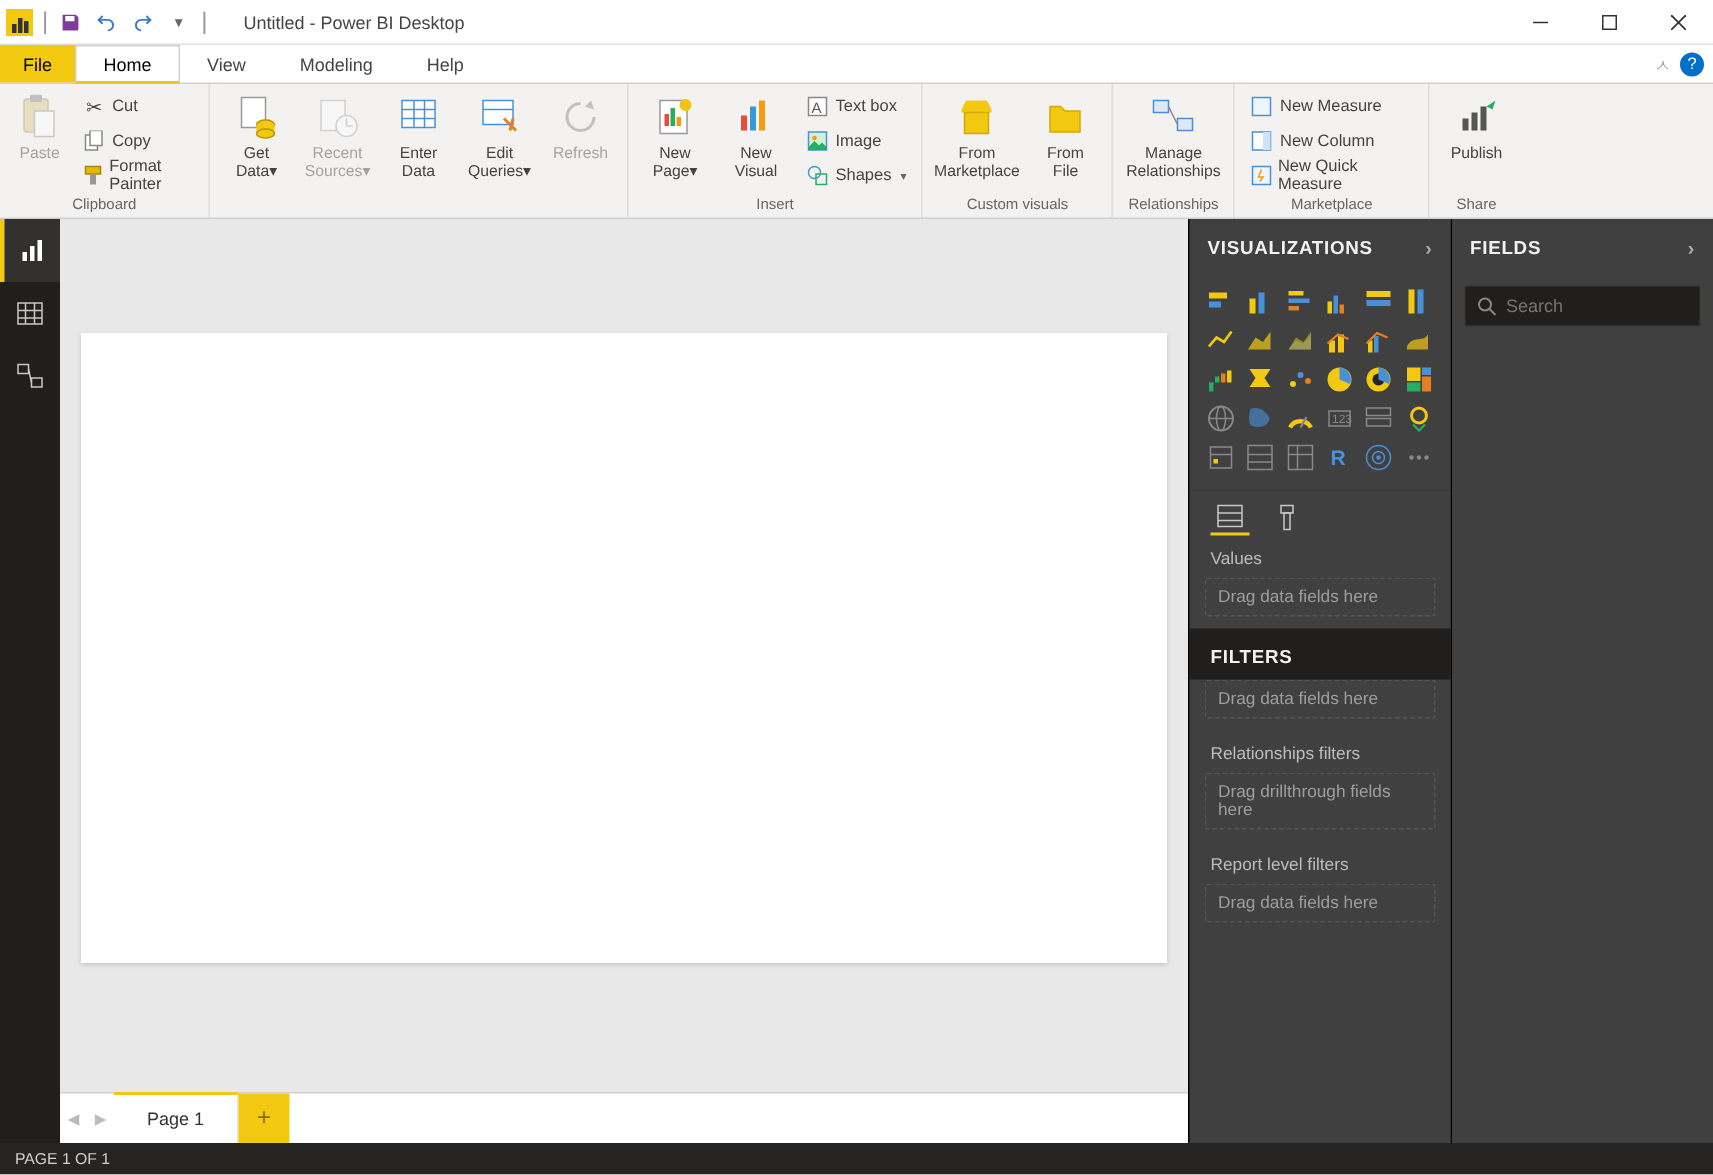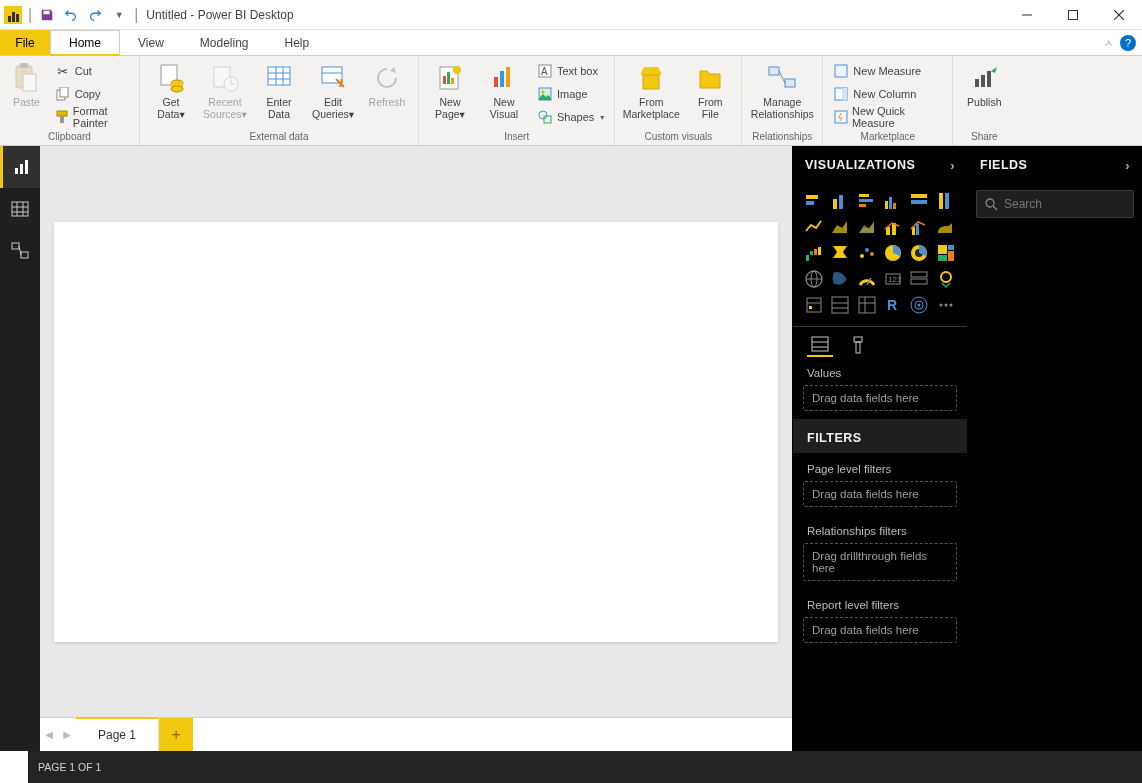--- a/index.html
+++ b/index.html
@@ -7,21 +7,21 @@
 
 
 .titlebar { height: 30px; background: #fff; display: flex; align-items: center; padding: 0 4px; border-bottom: 1px solid #e0e0e0; position: relative; }
 .titlebar .pbi-logo { width: 18px; height: 18px; background: #f2c811; display: flex; align-items: flex-end; justify-content: center; gap: 1px; padding: 2px; margin-right: 2px; }
 .titlebar .pbi-logo span { width: 3px; background: #333; }
 .titlebar .pbi-logo span:nth-child(1){height:6px}.titlebar .pbi-logo span:nth-child(2){height:10px}.titlebar .pbi-logo span:nth-child(3){height:8px}
 .titlebar .sep { color: #999; margin: 0 4px; }
 .titlebar .qat { display: flex; align-items: center; gap: 2px; }
 .titlebar .qat-btn { width: 22px; height: 22px; display: flex; align-items: center; justify-content: center; color: #505050; cursor: pointer; }
 .titlebar .save-icon { color: #7d3c98; font-size: 13px; }
-.titlebar .title-text { margin-left: 4px; font-size: 12px; color: #444; }
+.titlebar .title-text { margin-left: 20px; font-size: 12px; color: #444; }
 .titlebar .win-controls { position: absolute; right: 0; top: 0; display: flex; }
 .titlebar .win-btn { width: 46px; height: 30px; display: flex; align-items: center; justify-content: center; font-size: 13px; color: #333; cursor: pointer; }
 
 
 .ribbon-tabs { height: 26px; background: #fff; display: flex; align-items: stretch; border-bottom: 1px solid #d0d0d0; position: relative; }
 .ribbon-tabs .file-tab { width: 50px; background: #f2c811; color: #000; font-size: 12px; display: flex; align-items: center; justify-content: center; cursor: pointer; }
 .ribbon-tabs .tab { padding: 0 18px; font-size: 12px; color: #444; display: flex; align-items: center; cursor: pointer; }
 .ribbon-tabs .tab.active { border-bottom: 2px solid #f2c811; color: #000; font-weight: 400; background:#fff; border-top:1px solid #d0d0d0; border-left:1px solid #d0d0d0; border-right:1px solid #d0d0d0; margin-bottom:-1px;}
 .ribbon-right { position: absolute; right: 6px; top: 0; height: 26px; display: flex; align-items: center; gap: 6px; }
 .ribbon-right .collapse { color: #999; font-size: 11px; cursor: pointer; }
@@ -52,38 +52,38 @@
 
 .canvas-area { flex: 1; display: flex; flex-direction: column; background: #e8e8e8; min-width: 0; }
 .canvas-scroll { flex: 1; padding: 14px; overflow: hidden; }
 .canvas-page { width: 724px; height: 420px; background: #fff; box-shadow: 0 1px 3px rgba(0,0,0,.15); margin-top: 62px; }
 .page-tabs { height: 34px; background: #fff; border-top: 1px solid #d0d0d0; display: flex; align-items: stretch; }
 .page-tabs .nav { width: 18px; display: flex; align-items: center; justify-content: center; color: #bbb; font-size: 10px; cursor: pointer; }
 .page-tabs .ptab { padding: 0 22px; display: flex; align-items: center; font-size: 12px; color: #333; border-right: 1px solid #e0e0e0; background: #fff; cursor: pointer; border-top:2px solid #f2c811; margin-top:-1px;}
 .page-tabs .add { width: 34px; background: #f2c811; color: #8a6d00; display: flex; align-items: center; justify-content: center; font-size: 16px; cursor: pointer; }
 
 
-.pane { width: 175px; background: #000000; color: #d2d0ce; display: flex; flex-direction: column; border-left: 1px solid #000; font-size: 12px; }
+.pane { width: 175px; background: #404040; color: #d2d0ce; display: flex; flex-direction: column; border-left: 1px solid #000; font-size: 12px; }
 .pane.fields { width: 175px; }
 .pane-header { height: 38px; display: flex; align-items: center; justify-content: space-between; padding: 0 12px; font-size: 12.5px; font-weight: 700; letter-spacing: .5px; color: #f1f1f1; cursor: pointer; }
 .pane-header .chev { color: #aaa; font-size: 13px; }
 .viz-grid { display: grid; grid-template-columns: repeat(6, 1fr); gap: 4px; padding: 6px 10px 10px 10px; }
 .viz-grid .viz { width: 22px; height: 22px; display: flex; align-items: center; justify-content: center; cursor: pointer; color:#c8c8c8; }
 .pane-tabs { display: flex; gap: 12px; padding: 6px 14px 0 14px; border-top: 1px solid #3b3a39; }
 .pane-tabs .pt { width: 26px; height: 24px; display:flex; align-items:center; justify-content:center; cursor: pointer; color:#c8c8c8; }
 .pane-tabs .pt.active { border-bottom: 2px solid #f2c811; }
 .section-label { padding: 10px 14px 6px 14px; font-size: 11.5px; color: #bdbdbd; }
 .dropzone { margin: 0 10px 8px 10px; padding: 6px 8px; border: 1px dashed #555; font-size: 11.5px; color: #9e9e9e; border-radius: 2px; cursor: pointer; }
 .filters-head { padding: 12px 14px 8px 14px; font-weight: 700; font-size: 12.5px; letter-spacing:.5px; color:#f1f1f1; background:#201f1e; }
 .search-box { margin: 6px 8px; display: flex; align-items: center; gap: 6px; background: #201f1e; border: 1px solid #3b3a39; padding: 6px 8px; border-radius: 2px; }
 .search-box input { flex: 1; background: transparent; border: none; color: #ddd; font-size: 12px; outline: none; }
 .search-box .icon { color: #888; font-size: 13px; }
 
 
-.statusbar { height: 32px; background: #252423; color: #d2d0ce; font-size: 10.5px; display: flex; align-items: center; padding: 0 10px; margin-left: 28px; }
+.statusbar { height: 21px; background: #252423; color: #d2d0ce; font-size: 10.5px; display: flex; align-items: center; padding: 0 10px; }
 
 
 svg { display: block; }
 </style>
 </head>
 <body>
 
 <div class="titlebar">
   <div class="pbi-logo">
       <span></span>
@@ -234,21 +234,20 @@
       <div class="rbtn-large disabled">
         <div class="ico">
             <svg width="26" height="26">
               <path d="M13 4a9 9 0 1 0 9 9" fill="none" stroke="#888" stroke-width="2"></path>
               <path d="M20 2l2 6-6-2z" fill="#888"></path>
             </svg>
           </div>
         <div class="lbl">Refresh</div>
       </div>
     </div>
-    <div class="group-label">External data</div>
   </div>
 
   <div class="group">
     <div class="group-body">
       <div class="rbtn-large">
         <div class="ico">
             <svg width="26" height="28">
               <rect x="3" y="3" width="18" height="22" fill="#fff" stroke="#999"></rect>
               <rect x="6" y="12" width="3" height="8" fill="#e74c3c"></rect>
               <rect x="10" y="8" width="3" height="12" fill="#27ae60"></rect>
@@ -643,21 +642,20 @@
       <div class="pt">
           <svg width="16" height="18">
             <rect x="4" y="1" width="8" height="5" fill="none" stroke="#c8c8c8"></rect>
             <rect x="6" y="6" width="4" height="11" fill="none" stroke="#c8c8c8"></rect>
           </svg>
         </div>
     </div>
     <div class="section-label">Values</div>
     <div class="dropzone">Drag data fields here</div>
     <div class="filters-head">FILTERS</div>
-    <div class="section-label">Page level filters</div>
     <div class="dropzone">Drag data fields here</div>
     <div class="section-label">Relationships filters</div>
     <div class="dropzone">Drag drillthrough fields here</div>
     <div class="section-label">Report level filters</div>
     <div class="dropzone">Drag data fields here</div>
   </div>
 
   <div class="pane fields">
     <div class="pane-header">
       <span>FIELDS</span>

